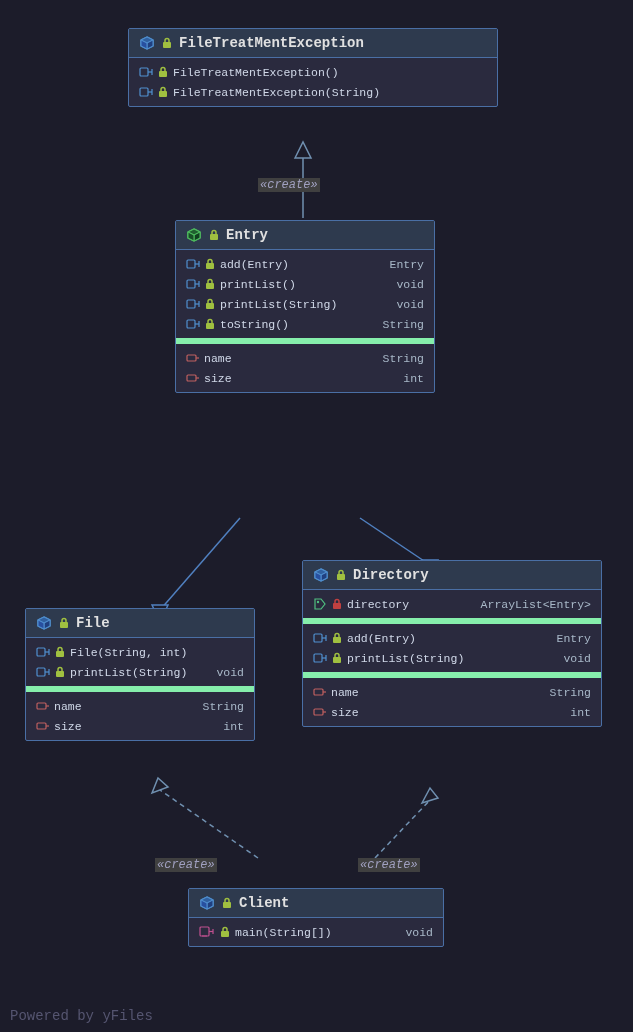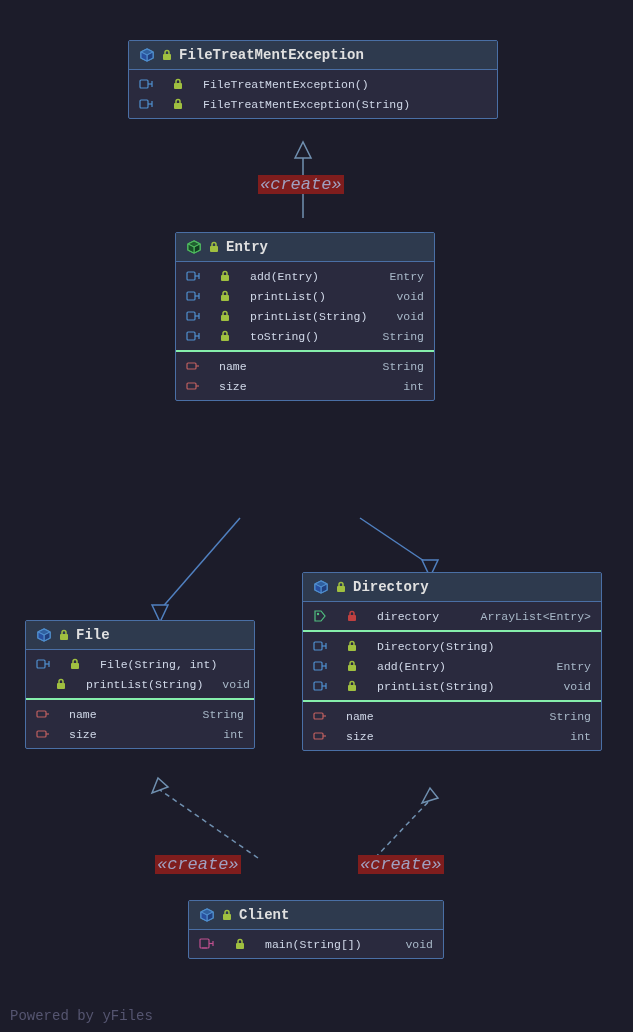--- a/index.html
+++ b/index.html
@@ -16,47 +16,46 @@
       position: relative;
       width: 633px;
       height: 1032px;
       background: #1c1c2a;
     }
     .uml-box {
       position: absolute;
       background: #2a2a3e;
       border: 1.5px solid #4a6fa5;
       border-radius: 2px;
-      margin-top: 12px;
     }
     .uml-header {
       background: #2e3a4e;
       border-bottom: 1px solid #4a6fa5;
       padding: 6px 10px;
       display: flex;
       align-items: center;
       gap: 6px;
       font-size: 14px;
       font-weight: bold;
       color: #e0e0e0;
     }
     .uml-section {
-      border-bottom: 2px solid #86efac;
+      border-bottom: 6px solid #86efac;
       padding: 4px 8px;
     }
     .uml-section:last-child {
       border-bottom: none;
     }
     .uml-row {
       display: flex;
       align-items: center;
       padding: 3px 2px;
       font-size: 11.5px;
       color: #c8c8d8;
-      gap: 19px;
+      gap: 4px;
       white-space: nowrap;
     }
     .uml-row .method-name {
       color: #d0d8e8;
     }
     .uml-row .return-type {
       color: #a8b8c8;
       margin-left: auto;
     }
     
@@ -69,24 +68,24 @@
       pointer-events: none;
     }
     .powered-by {
       position: absolute;
       bottom: 8px;
       left: 10px;
       font-size: 14px;
       color: #555570;
     }
     .label-create {
-      font-size: 17px;
+      font-size: 12px;
       color: #a0a0c0;
       font-style: italic;
-      background: #7f1d1d;
+      background: #404040;
       padding: 0 2px;
     }
     .header-icon-blue {
       width: 16px;
       height: 16px;
       flex-shrink: 0;
     }
     .lock-icon {
       width: 12px;
       height: 12px;
@@ -360,32 +359,20 @@
       <div class="uml-row">
         <svg width="14" height="14" viewBox="0 0 14 14">
             <rect x="1" y="3" width="8" height="8" rx="1" fill="none" stroke="#5090d0" stroke-width="1.2"></rect>
             <line x1="9" y1="7" x2="13" y2="7" stroke="#5090d0" stroke-width="1.2"></line>
             <line x1="13" y1="4" x2="13" y2="10" stroke="#5090d0" stroke-width="1.2"></line>
           </svg>
         <svg class="lock-icon" viewBox="0 0 12 12">
             <rect x="2" y="5" width="8" height="6" rx="1" fill="#a0c040" stroke="none"></rect>
             <path d="M4,5 V3.5 a2,2 0 0,1 4,0 V5" fill="none" stroke="#a0c040" stroke-width="1.5"></path>
           </svg>
-        <span class="method-name">Directory(String)</span>
-      </div>
-      <div class="uml-row">
-        <svg width="14" height="14" viewBox="0 0 14 14">
-            <rect x="1" y="3" width="8" height="8" rx="1" fill="none" stroke="#5090d0" stroke-width="1.2"></rect>
-            <line x1="9" y1="7" x2="13" y2="7" stroke="#5090d0" stroke-width="1.2"></line>
-            <line x1="13" y1="4" x2="13" y2="10" stroke="#5090d0" stroke-width="1.2"></line>
-          </svg>
-        <svg class="lock-icon" viewBox="0 0 12 12">
-            <rect x="2" y="5" width="8" height="6" rx="1" fill="#a0c040" stroke="none"></rect>
-            <path d="M4,5 V3.5 a2,2 0 0,1 4,0 V5" fill="none" stroke="#a0c040" stroke-width="1.5"></path>
-          </svg>
         <span class="method-name">add(Entry)</span>
         <span class="return-type">Entry</span>
       </div>
       <div class="uml-row">
         <svg width="14" height="14" viewBox="0 0 14 14">
             <rect x="1" y="3" width="8" height="8" rx="1" fill="none" stroke="#5090d0" stroke-width="1.2"></rect>
             <line x1="9" y1="7" x2="13" y2="7" stroke="#5090d0" stroke-width="1.2"></line>
             <line x1="13" y1="4" x2="13" y2="10" stroke="#5090d0" stroke-width="1.2"></line>
           </svg>
         <svg class="lock-icon" viewBox="0 0 12 12">

